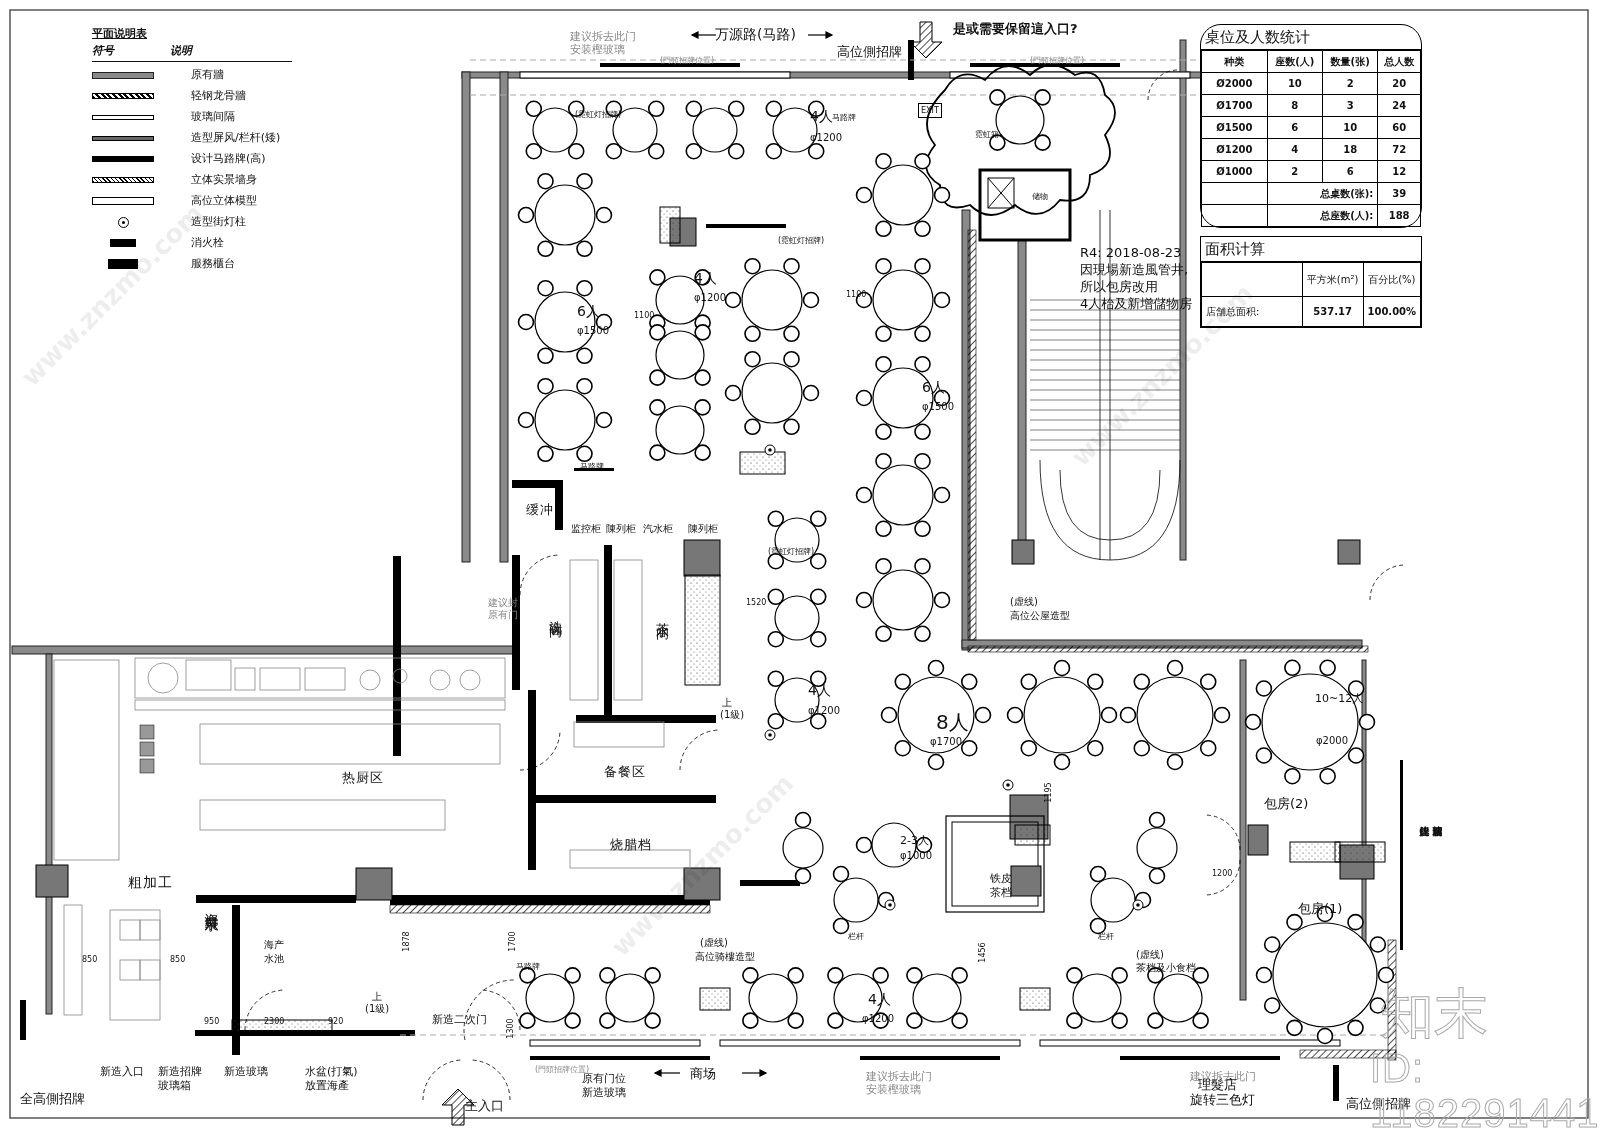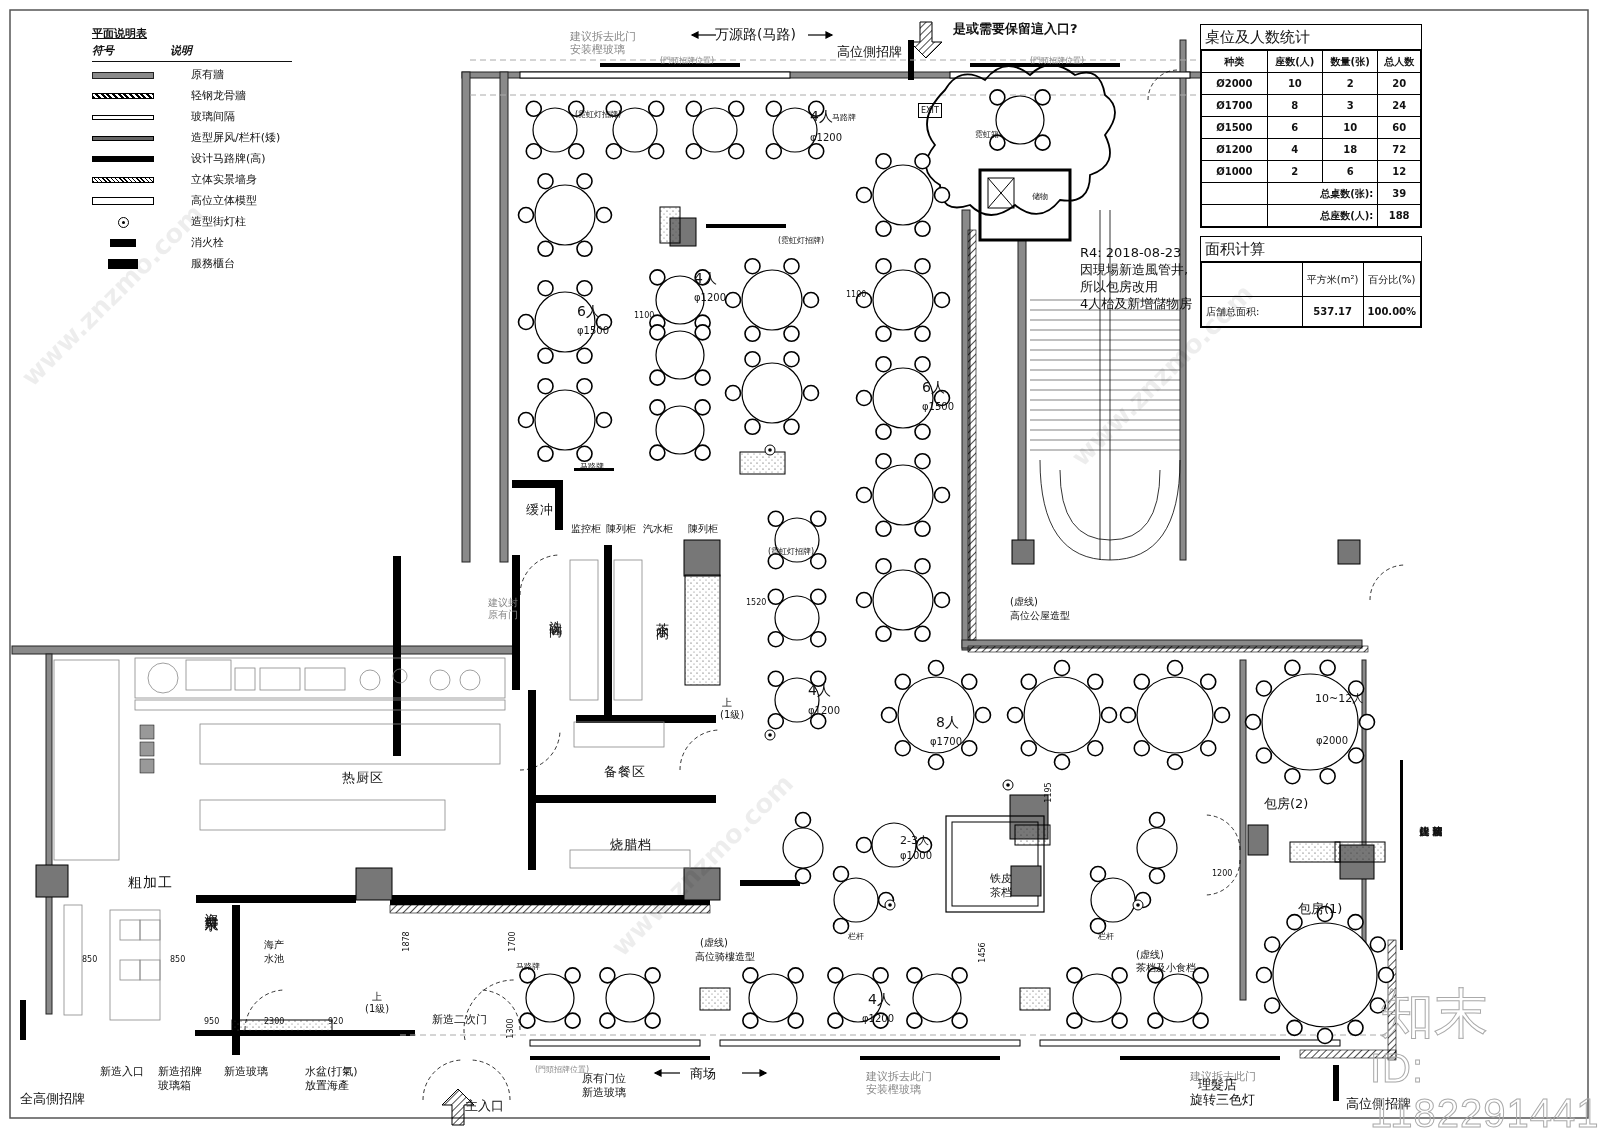--- a/index.html
+++ b/index.html
@@ -624,21 +624,21 @@
       <span class="desc">消火栓</span>
     </div>
   <div class="row">
       <span class="sym s-counter">
         <i></i>
       </span>
       <span class="desc">服務櫃台</span>
     </div>
 </div>
 
-<div class="panel" style="left:1200px;top:24px;width:220px;">
+<div class="panel" style="left:1200px;top:24px;width:220px;border-radius:21px;">
   <div class="ptitle">桌位及人数统计</div>
   <table>
     <tbody>
         <tr>
       <td style="width:30%">种类</td>
       <td>座数(人)</td>
       <td>数量(张)</td>
       <td>总人数</td>
     </tr>
     <tr>
@@ -789,21 +789,21 @@
 <div class="lbl" style="left:922px;top:381px;font-size:14px;">6人</div>
 <div class="lbl" style="left:922px;top:400px;font-size:10px;">φ1500</div>
 <div class="lbl" style="left:810px;top:110px;font-size:14px;">4人</div>
 <div class="lbl" style="left:810px;top:131px;font-size:10px;">φ1200</div>
 <div class="lbl" style="left:694px;top:272px;font-size:14px;">4人</div>
 <div class="lbl" style="left:694px;top:291px;font-size:10px;">φ1200</div>
 <div class="lbl" style="left:808px;top:684px;font-size:14px;">4人</div>
 <div class="lbl" style="left:808px;top:704px;font-size:10px;">φ1200</div>
 <div class="lbl" style="left:868px;top:993px;font-size:14px;">4人</div>
 <div class="lbl" style="left:862px;top:1012px;font-size:10px;">φ1200</div>
-<div class="lbl" style="left:936px;top:716px;font-size:14px;">8人</div>
+<div class="lbl" style="left:936px;top:716px;font-size:20px;">8人</div>
 <div class="lbl" style="left:930px;top:735px;font-size:10px;">φ1700</div>
 <div class="lbl" style="left:900px;top:834px;font-size:11px;">2-3人</div>
 <div class="lbl" style="left:900px;top:849px;font-size:10px;">φ1000</div>
 <div class="lbl" style="left:1315px;top:692px;font-size:11px;">10~12人</div>
 <div class="lbl" style="left:1316px;top:734px;font-size:10px;">φ2000</div>
 
 <div class="lbl tiny" style="left:634px;top:309px;">1100</div>
 <div class="lbl tiny" style="left:846px;top:288px;">1100</div>
 <div class="lbl tiny" style="left:746px;top:596px;">1520</div>
 <div class="lbl tiny" style="left:1038px;top:786px;transform:rotate(-90deg);">1195</div>

